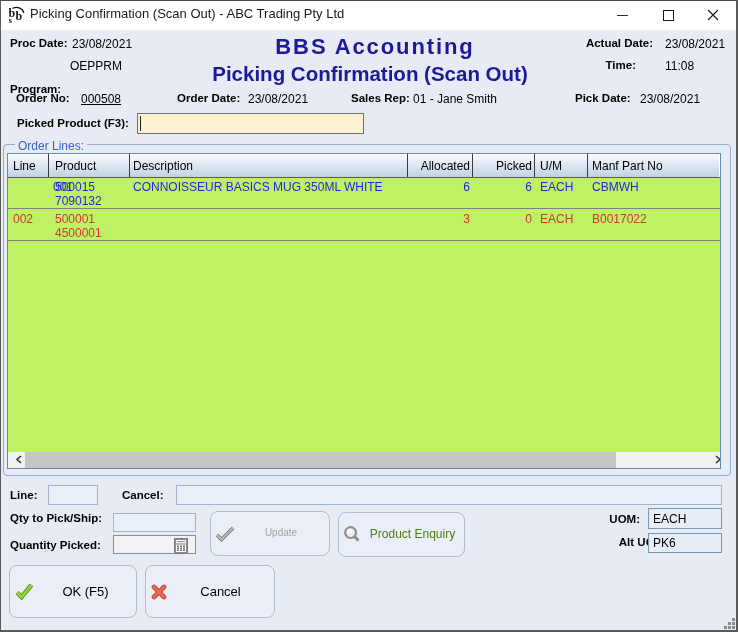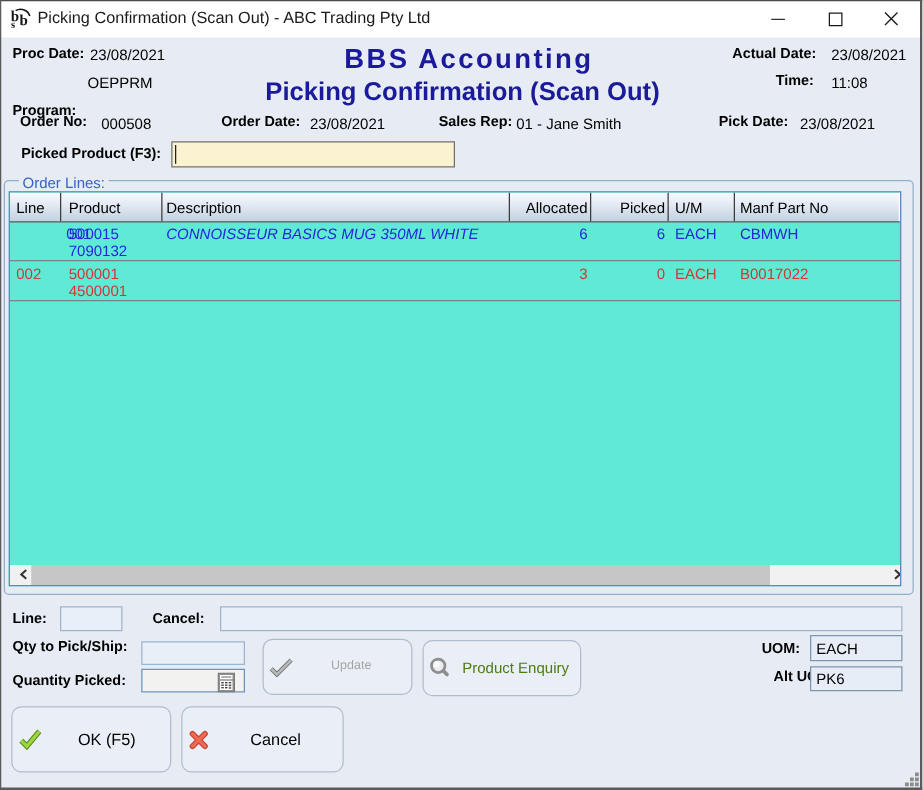--- a/index.html
+++ b/index.html
@@ -47,65 +47,65 @@
   <div class="abs lbl" style="left:10px;top:37px;">Proc Date:</div>
   <div class="abs val" style="left:72px;top:37px;">23/08/2021</div>
   <div class="abs lbl" style="left:10px;top:59px;margin-top:24px;">Program:</div>
   <div class="abs val" style="left:70px;top:59px;">OEPPRM</div>
 
   <div class="abs" style="left:6px;top:34px;width:738px;text-align:center;font-size:22px;letter-spacing:1.9px;font-weight:bold;color:#1A1A9A;">BBS Accounting</div>
   <div class="abs" style="left:0;top:62px;width:740px;text-align:center;font-size:20.5px;font-weight:bold;color:#1A1A9A;">Picking Confirmation (Scan Out)</div>
 
   <div class="abs lbl" style="left:553px;top:37px;width:100px;text-align:right;">Actual Date:</div>
   <div class="abs val" style="left:665px;top:37px;">23/08/2021</div>
-  <div class="abs lbl" style="left:551px;top:59px;width:100px;text-align:right;">Time:</div>
+  <div class="abs lbl" style="left:536px;top:59px;width:100px;text-align:right;">Time:</div>
   <div class="abs val" style="left:665px;top:59px;">11:08</div>
 
   
   <div class="abs lbl" style="left:16px;top:92px;">Order No:</div>
-  <div class="abs val" style="left:81px;top:92px;">000508</div>
+  <div class="abs val" style="left:81px;top:92px;text-decoration:underline;">000508</div>
   <div class="abs lbl" style="left:177px;top:92px;">Order Date:</div>
   <div class="abs val" style="left:248px;top:92px;">23/08/2021</div>
   <div class="abs lbl" style="left:351px;top:92px;">Sales Rep:</div>
   <div class="abs val" style="left:413px;top:92px;">01 - Jane Smith</div>
   <div class="abs lbl" style="left:575px;top:92px;">Pick Date:</div>
   <div class="abs val" style="left:640px;top:92px;">23/08/2021</div>
 
   
   <div class="abs lbl" style="left:17px;top:117px;">Picked Product (F3):</div>
   <div class="abs" style="left:137px;top:113px;width:227px;height:21px;border:1px solid #707070;background:#FBF2D2;box-sizing:border-box;"></div>
   <div class="abs" style="left:140px;top:116px;width:1px;height:15px;background:#222;"></div>
 
   
   <div class="abs" style="left:3px;top:144px;width:728px;height:332px;border:1px solid #91AECB;border-radius:4px;box-sizing:border-box;"></div>
   <div class="abs" style="left:15px;top:139px;font-size:12px;color:#3A62C8;background:#E6EBF4;padding:0 3px;">Order Lines:</div>
 
   
-  <div class="abs" style="left:7px;top:153px;width:714px;height:316px;border:1px solid #6089B5;background:#5eead4;box-sizing:border-box;overflow:hidden;">
+  <div class="abs" style="left:7px;top:153px;width:714px;height:316px;border:1px solid #6089B5;background:#bef264;box-sizing:border-box;overflow:hidden;">
 
     <div class="abs" style="left:0;top:0;width:712px;height:24px;background:linear-gradient(#FAFCFE,#C3D1E2);border-bottom:1px solid #5A5A5A;box-sizing:border-box;">
       <div class="hdrcell" style="left:5px;">Line</div>
       <div class="hdrcell" style="left:47px;">Product</div>
       <div class="hdrcell" style="left:125px;">Description</div>
       <div class="hdrcell" style="left:340px;width:122px;text-align:right;">Allocated</div>
       <div class="hdrcell" style="left:404px;width:120px;text-align:right;">Picked</div>
       <div class="hdrcell" style="left:532px;">U/M</div>
       <div class="hdrcell" style="left:584px;">Manf Part No</div>
       <div class="abs" style="left:40px;top:0;width:1px;height:23px;background:#3C3C3C;"></div>
       <div class="abs" style="left:121px;top:0;width:1px;height:23px;background:#3C3C3C;"></div>
       <div class="abs" style="left:399px;top:0;width:1px;height:23px;background:#3C3C3C;"></div>
       <div class="abs" style="left:464px;top:0;width:1px;height:23px;background:#3C3C3C;"></div>
       <div class="abs" style="left:526px;top:0;width:1px;height:23px;background:#3C3C3C;"></div>
       <div class="abs" style="left:579px;top:0;width:1px;height:23px;background:#3C3C3C;"></div>
       <div class="abs" style="left:711px;top:0;width:2px;height:23px;background:#FFFFFF;"></div>
     </div>
 
     <div class="cell c-blue" style="left:5px;top:26px;margin-left:40px;">001</div>
     <div class="cell c-blue" style="left:47px;top:26px;">500015<br>7090132</div>
-    <div class="cell c-blue" style="left:125px;top:26px;font-style:italic;">CONNOISSEUR BASICS MUG 350ML WHITE</div>
+    <div class="cell c-blue" style="left:125px;top:26px;">CONNOISSEUR BASICS MUG 350ML WHITE</div>
     <div class="cell c-blue" style="left:340px;top:26px;width:122px;text-align:right;">6</div>
     <div class="cell c-blue" style="left:404px;top:26px;width:120px;text-align:right;">6</div>
     <div class="cell c-blue" style="left:532px;top:26px;">EACH</div>
     <div class="cell c-blue" style="left:584px;top:26px;">CBMWH</div>
     <div class="abs" style="left:0;top:54px;width:712px;height:1px;background:#808080;"></div>
 
     <div class="cell c-red" style="left:5px;top:58px;">002</div>
     <div class="cell c-red" style="left:47px;top:58px;">500001<br>4500001</div>
     <div class="cell c-red" style="left:340px;top:58px;width:122px;text-align:right;">3</div>
     <div class="cell c-red" style="left:404px;top:58px;width:120px;text-align:right;">0</div>

